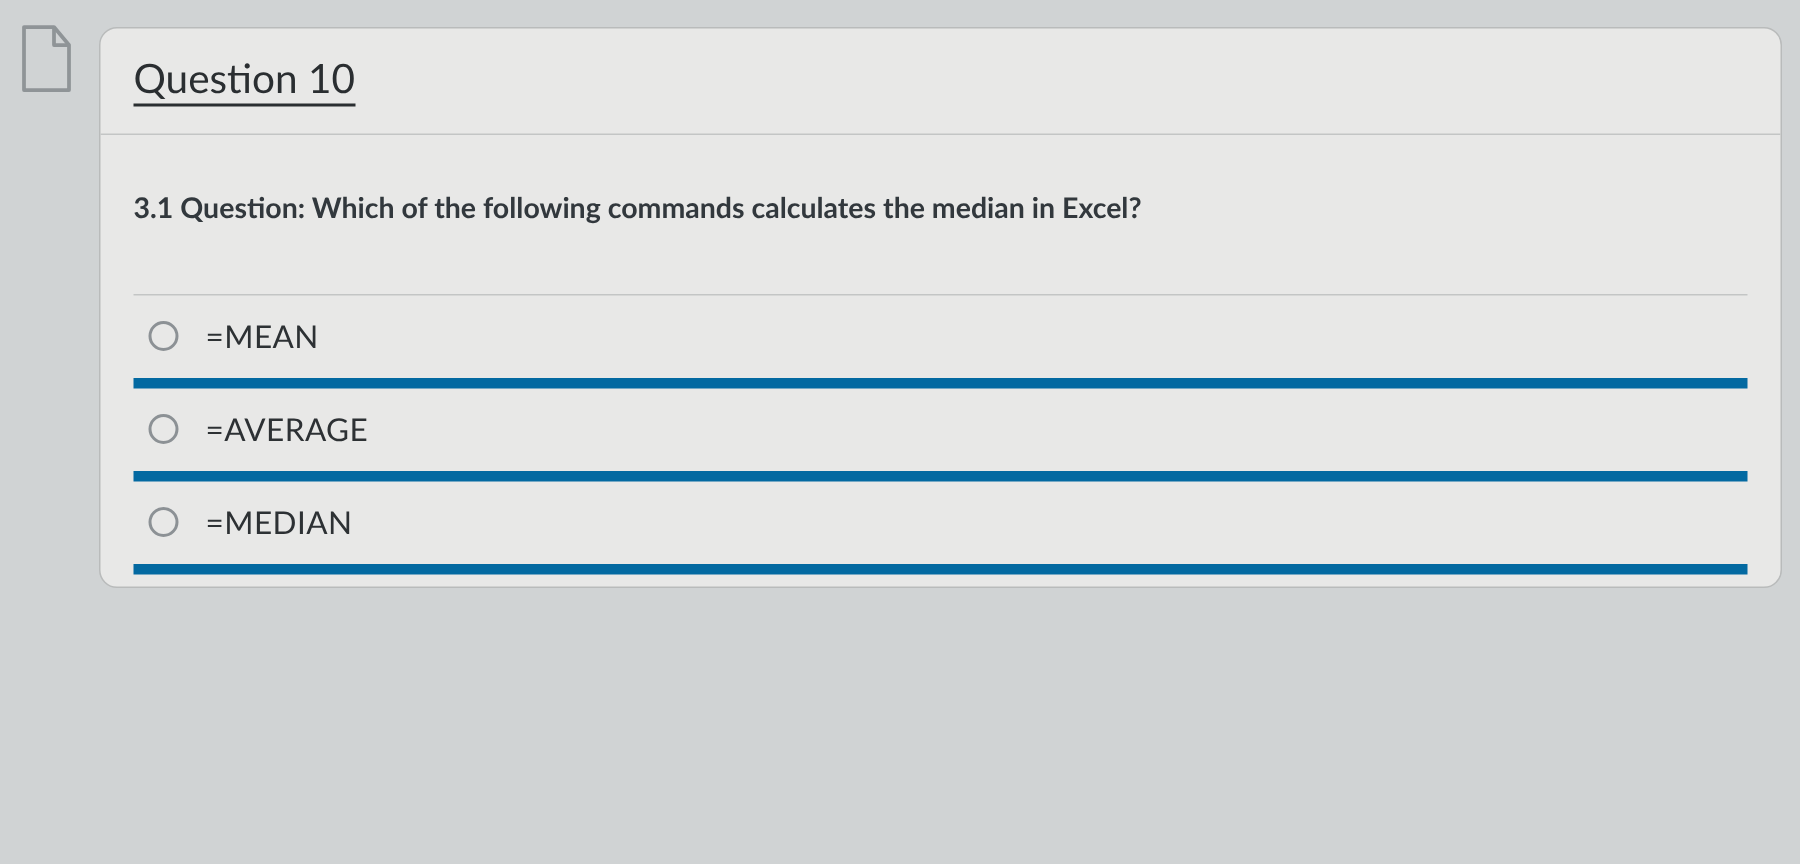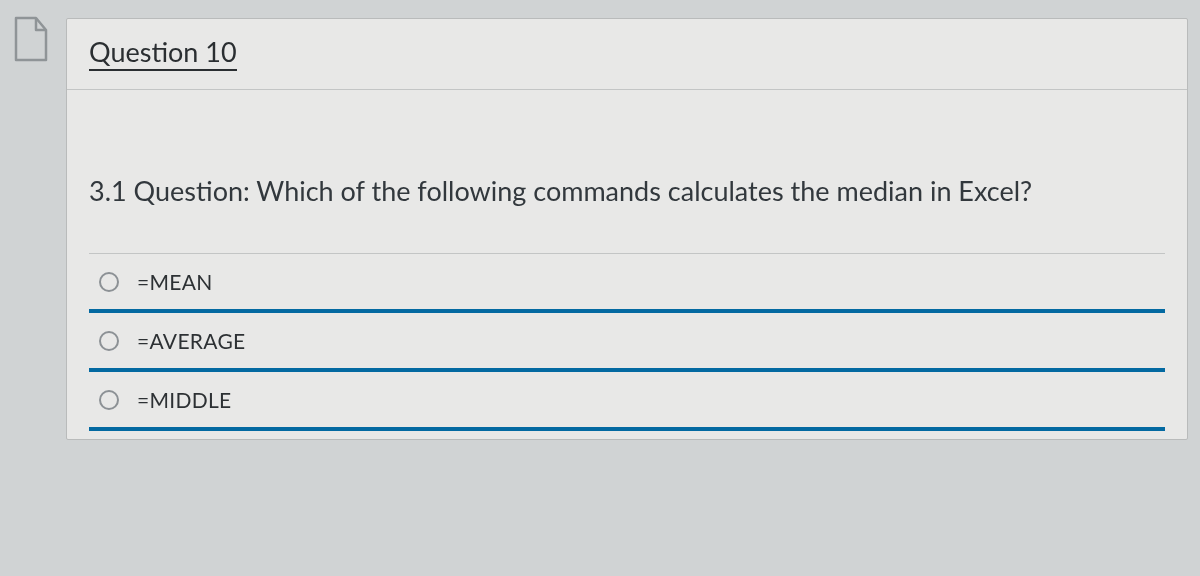--- a/index.html
+++ b/index.html
@@ -29,54 +29,53 @@
     }
     .doc-icon svg {
       width: 38px;
       height: 46px;
       display: block;
     }
     .card {
       flex: 1;
       background: #e8e8e7;
       border: 1px solid #b9bbbb;
-      border-radius: 2px;
+      border-radius: 12px;
     }
     .card-header {
       padding: 16px 22px 18px 22px;
       border-bottom: 1px solid #c3c5c5;
     }
     .card-header .title {
       font-size: 27px;
       font-weight: 400;
       color: #2a2e31;
       border-bottom: 2px solid #2a2e31;
       display: inline-block;
       padding-bottom: 1px;
     }
     .card-body {
       padding: 36px 22px 8px 22px;
     }
     .question-text {
-      font-size: 27px;
-      font-weight: 400;
+      font-size: 19px;
+      font-weight: 700;
       color: #32383d;
       margin-bottom: 44px;
       line-height: 1.35;
-      margin-top: 47px;
     }
     .options {
       border-top: 1px solid #c3c5c5;
     }
     .option-row {
       display: flex;
       align-items: center;
       gap: 18px;
       padding: 15px 8px 15px 10px;
-      border-bottom: 4px solid #0369a1;
+      border-bottom: 7px solid #0369a1;
       cursor: pointer;
     }
     .radio {
       width: 20px;
       height: 20px;
       border: 2px solid #8c9195;
       border-radius: 50%;
       flex: 0 0 auto;
       background: transparent;
     }
@@ -108,18 +107,18 @@
         <div class="option-row">
           <span class="radio"></span>
           <span class="option-label">=MEAN</span>
         </div>
         <div class="option-row">
           <span class="radio"></span>
           <span class="option-label">=AVERAGE</span>
         </div>
         <div class="option-row">
           <span class="radio"></span>
-          <span class="option-label">=MIDDLE</span>
+          <span class="option-label">=MEDIAN</span>
         </div>
       </div>
     </div>
   </div>
 </div>
 
 </body></html>

